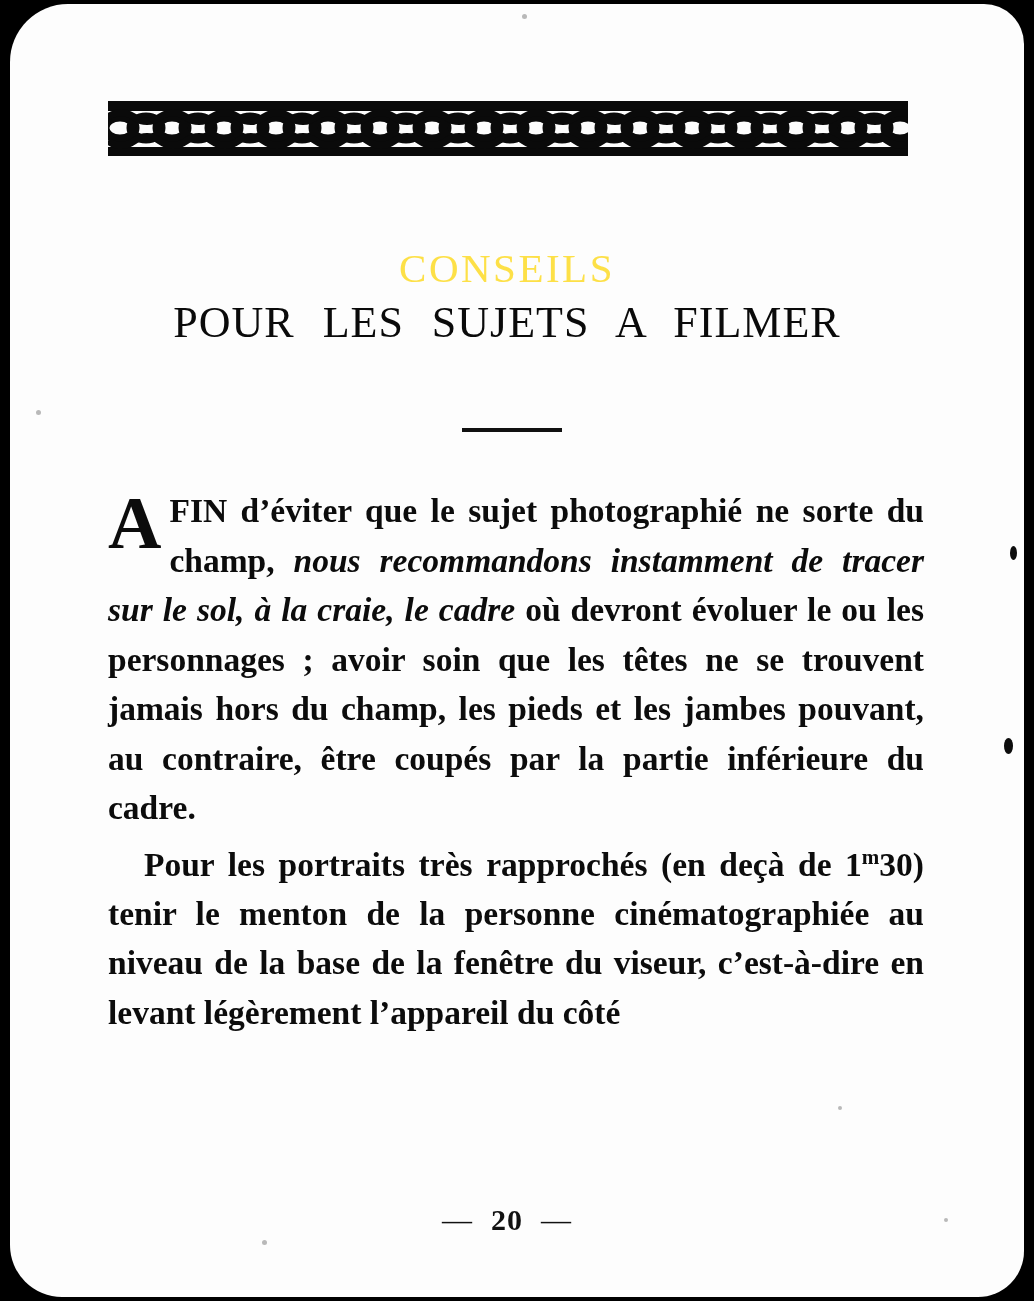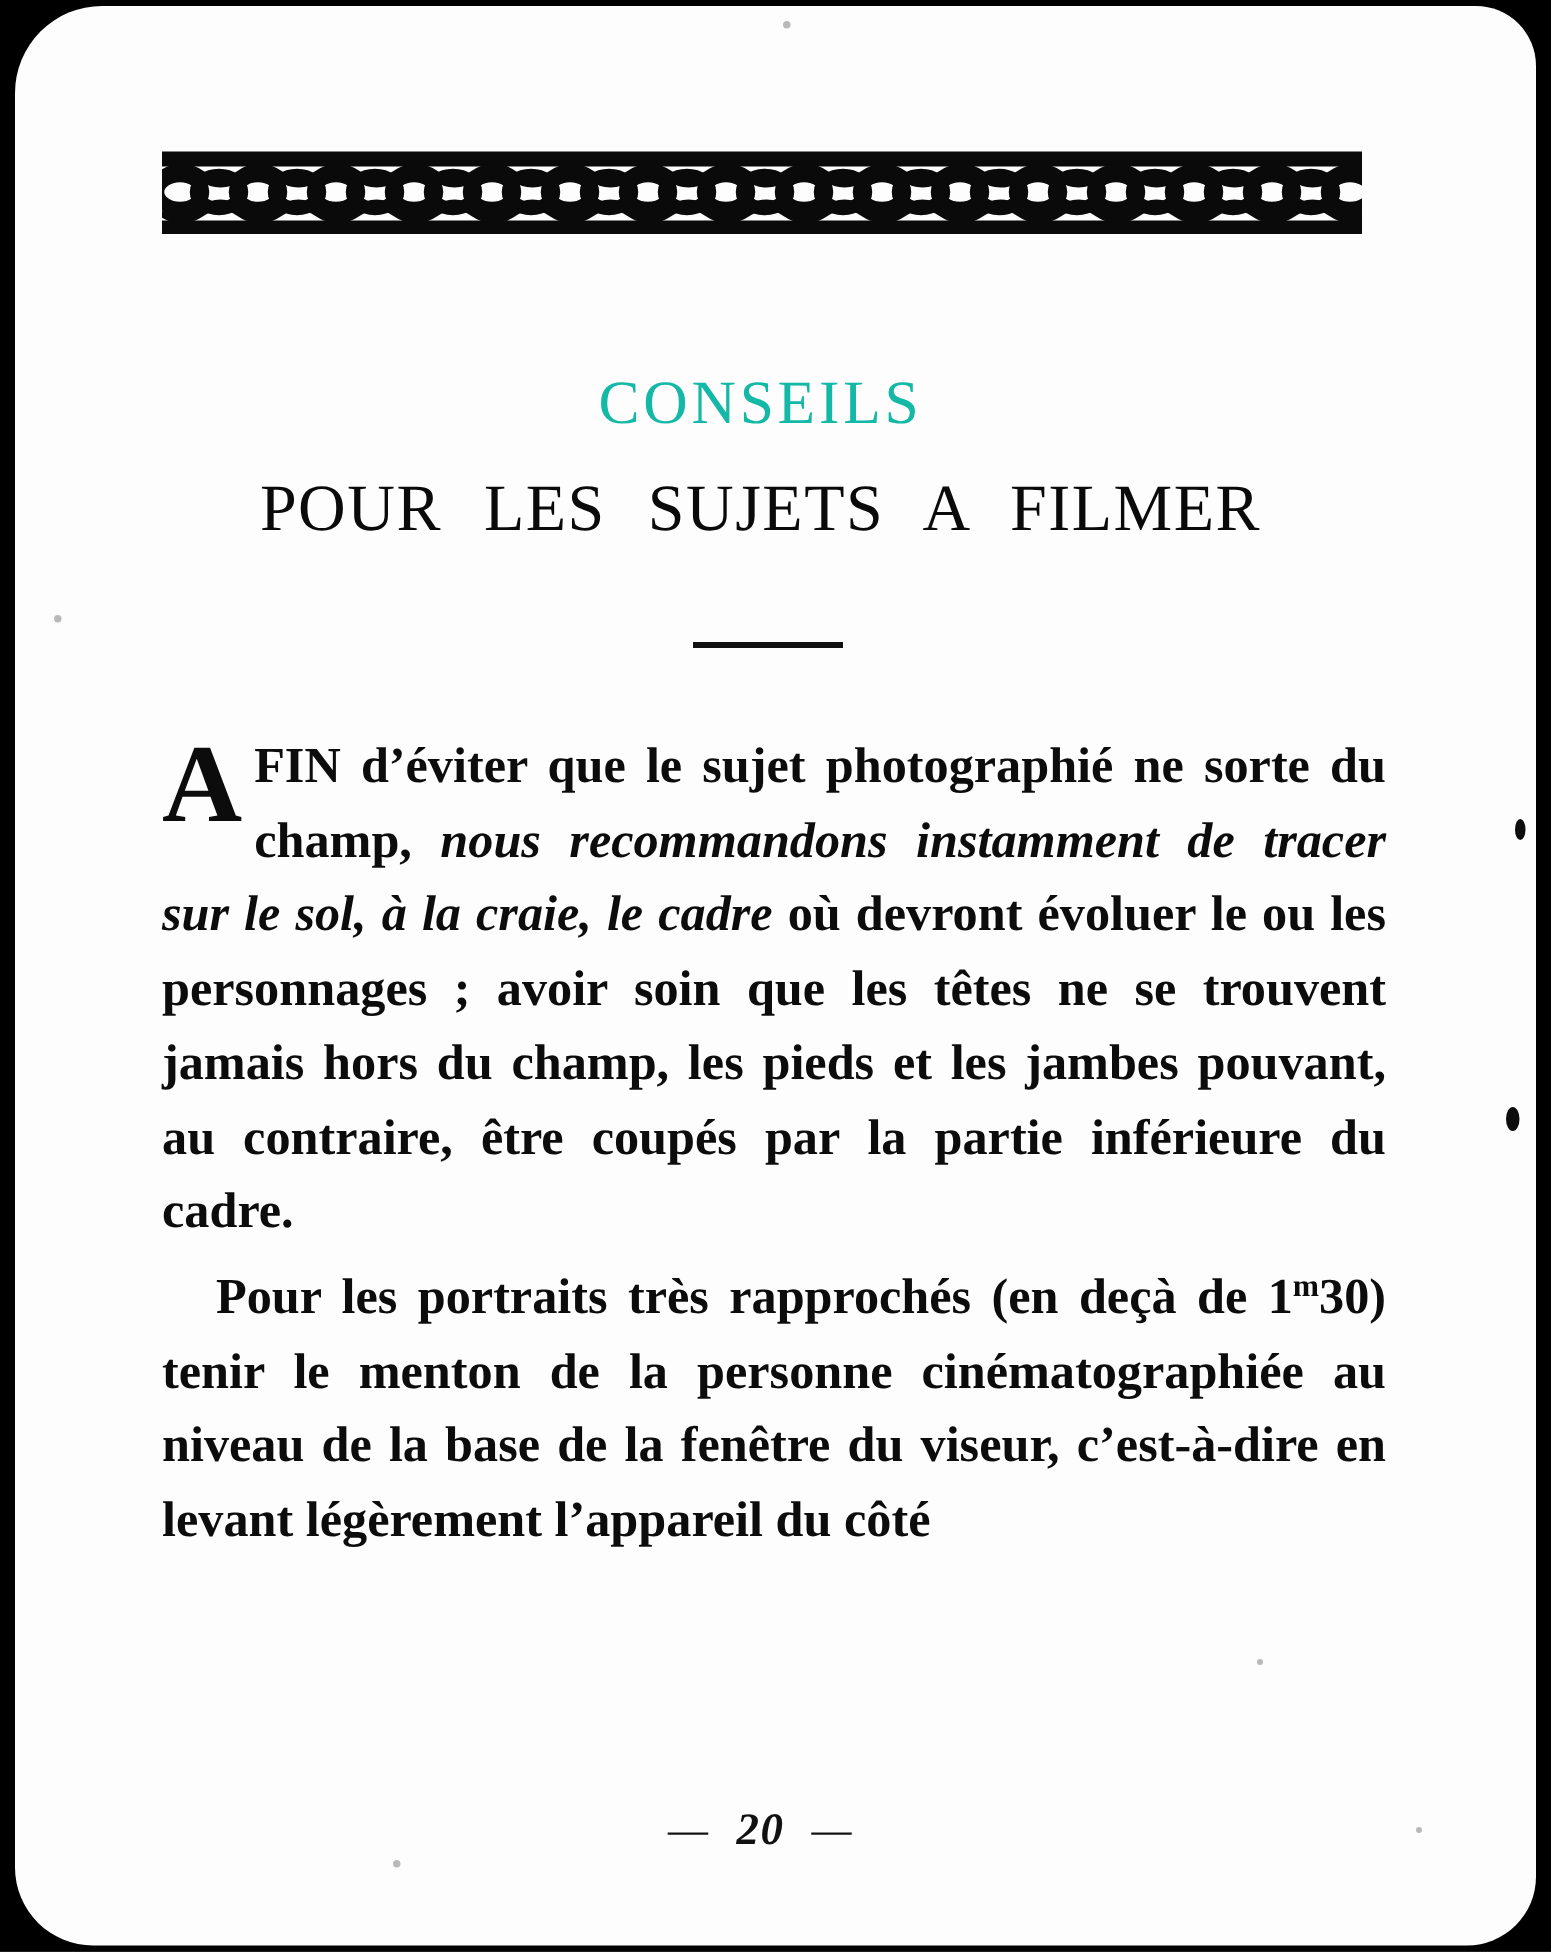--- a/index.html
+++ b/index.html
@@ -68,25 +68,25 @@
   .title-wrap {
     position: absolute;
     left: 0;
     top: 248px;
     width: 1014px;
     text-align: center;
   }
   .title-line1 {
     font-size: 41px;
     letter-spacing: 2.5px;
-    color: #14b8a6;
+    color: #fde047;
     line-height: 1.0;
   }
   .title-line2 {
-    margin-top: 28px;
+    margin-top: 12px;
     font-size: 44px;
     letter-spacing: 1px;
     color: #0a0a0a;
     line-height: 1.0;
     word-spacing: 16px;
   }
 
   .short-rule {
     position: absolute;
     left: 462px;
@@ -137,21 +137,20 @@
   .folio {
     position: absolute;
     left: 0;
     top: 1203px;
     width: 1014px;
     text-align: center;
     font-size: 30px;
     font-weight: bold;
     color: #111;
     letter-spacing: 1px;
-    font-style: italic;
   }
   .folio .dash {
     display: inline-block;
     margin: 0 18px;
     font-weight: normal;
   }
 
   
   .edge-mark {
     position: absolute;

